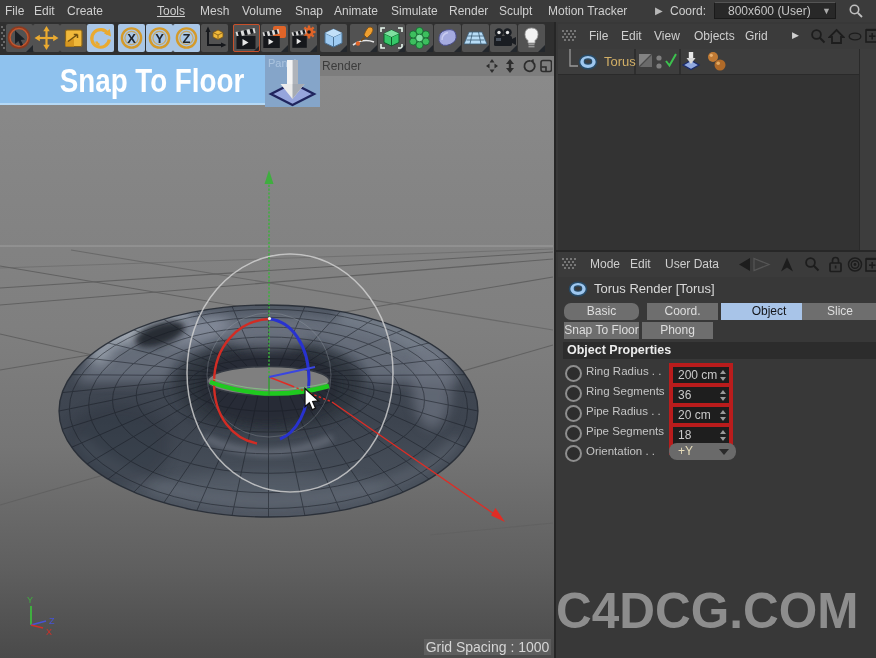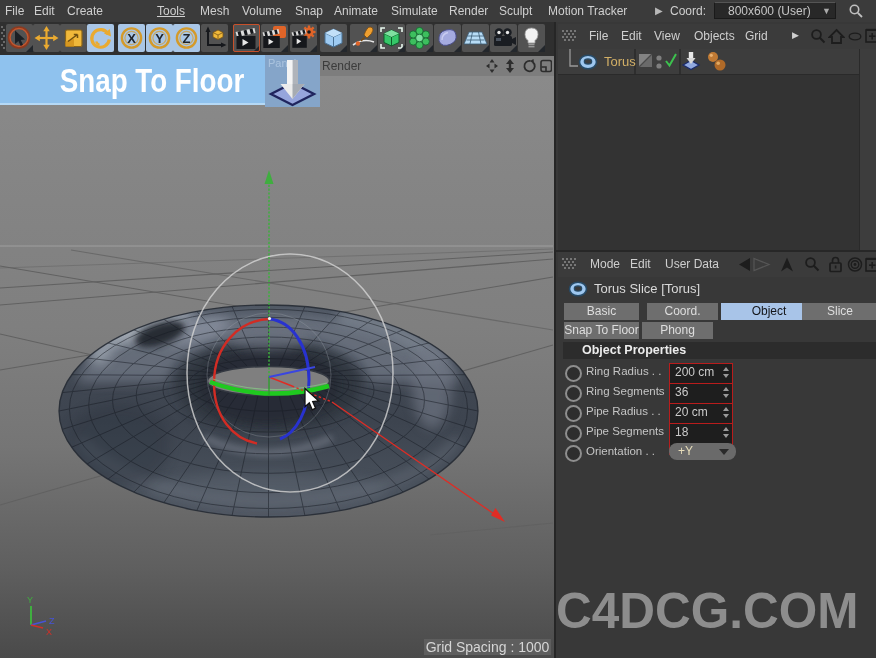--- a/index.html
+++ b/index.html
@@ -6,21 +6,21 @@
   .tbn { position:absolute; top:2px; width:27px; height:28px; background:#525252; border-radius:2px; }
   .tbn.hl { background:#a9c6e6; }
   .tab { position:absolute; height:17px; background:#6e6e6e; color:#dedede; font-size:12px;
          text-align:center; line-height:16px; }
   .tab.sel { background:#a8c4e8; color:#14161a; }
   .prow { position:absolute; left:0; width:322px; height:20px; }
   .prow::before { content:""; position:absolute; left:9px; top:3px; width:13px; height:13px;
          border-radius:50%; border:2px solid #8e8e8e; background:#2e2e2e; }
   .plabel { position:absolute; left:30px; top:3px; color:#c4c4c4; font-size:11.5px; }
   .pfield { position:absolute; left:113px; top:1px; width:64px; height:32px; background:#1e1e1e;
-         border:1px solid #b91c1c; color:#cacaca; font-size:12px; padding:1px 0 0 5px; }
+         border:4px solid #b91c1c; color:#cacaca; font-size:12px; padding:1px 0 0 5px; }
   .pfield::before { content:""; position:absolute; right:3px; top:3px; border-left:3.5px solid transparent;
          border-right:3.5px solid transparent; border-bottom:4.5px solid #9a9a9a; }
   .pfield::after { content:""; position:absolute; right:3px; top:9.5px; border-left:3.5px solid transparent;
          border-right:3.5px solid transparent; border-top:4.5px solid #9a9a9a; }
   .pdrop { position:absolute; left:113px; top:1px; width:67px; height:17px; background:#6a6a6a;
          border-radius:8px; color:#e7ddba; font-size:12px; padding:1px 0 0 9px; }
   .pdrop::after { content:""; position:absolute; right:7px; top:6px; border-left:5px solid transparent;
          border-right:5px solid transparent; border-top:6px solid #2a2a2a; }
   html,body { width:876px; height:658px; overflow:hidden; background:#3a3a3a;
     font-family:"Liberation Sans", sans-serif; }
@@ -572,32 +572,32 @@
           <line x1="7.2" y1="6" x2="7.2" y2="12.5" stroke="#1d1d1d" stroke-width="1.6"></line>
           <line x1="4" y1="9.2" x2="10.5" y2="9.2" stroke="#1d1d1d" stroke-width="1.6"></line>
         </svg>
     </div>
 
     <div class="abs" style="left:2px;top:255px;width:320px;height:24px;background:#383838;color:#d9d9d9;font-size:13px;">
       <svg class="abs" style="left:10px;top:3px" width="20" height="18">
           <ellipse cx="10" cy="9" rx="8.5" ry="6.8" fill="#9ec7ef" stroke="#274a66" stroke-width="1.6"></ellipse>
           <ellipse cx="10" cy="8.5" rx="3.6" ry="2.6" fill="#383838" stroke="#274a66" stroke-width="1.4"></ellipse>
         </svg>
-      <span class="abs" style="left:36px;top:4px;">Torus Slice [Torus]</span>
-    </div>
-
-    <div class="tab" style="left:8px;top:281px;width:75px;">Basic</div>
+      <span class="abs" style="left:36px;top:4px;">Torus Render [Torus]</span>
+    </div>
+
+    <div class="tab" style="left:8px;top:281px;width:75px;border-radius:7px;">Basic</div>
     <div class="tab" style="left:91px;top:281px;width:71px;">Coord.</div>
     <div class="tab sel" style="left:165px;top:281px;width:96px;">Object</div>
     <div class="tab" style="left:246px;top:281px;width:76px;">Slice</div>
     <div class="tab" style="left:8px;top:300px;width:75px;">Snap To Floor</div>
     <div class="tab" style="left:86px;top:300px;width:71px;">Phong</div>
 
     <div class="abs" style="left:7px;top:320px;width:315px;height:17px;background:#2c2c2c;color:#ececec;font-size:12.5px;font-weight:bold;">
-        <span class="abs" style="left:19px;top:1px;">Object Properties</span>
+        <span class="abs" style="left:4px;top:1px;">Object Properties</span>
       </div>
     <div class="prow" style="top:340px;">
         <span class="plabel">Ring Radius . .</span>
         <span class="pfield">200 cm</span>
       </div>
     <div class="prow" style="top:360px;">
         <span class="plabel">Ring Segments</span>
         <span class="pfield">36</span>
       </div>
     <div class="prow" style="top:380px;">

